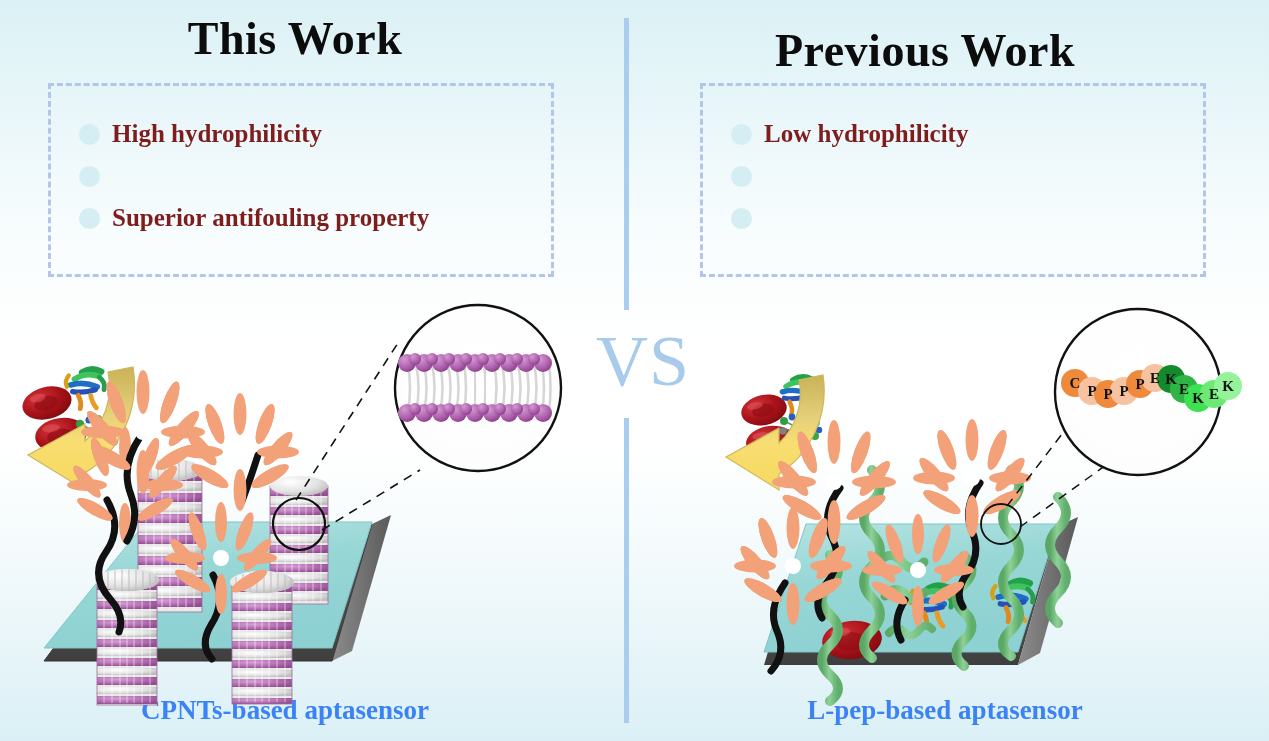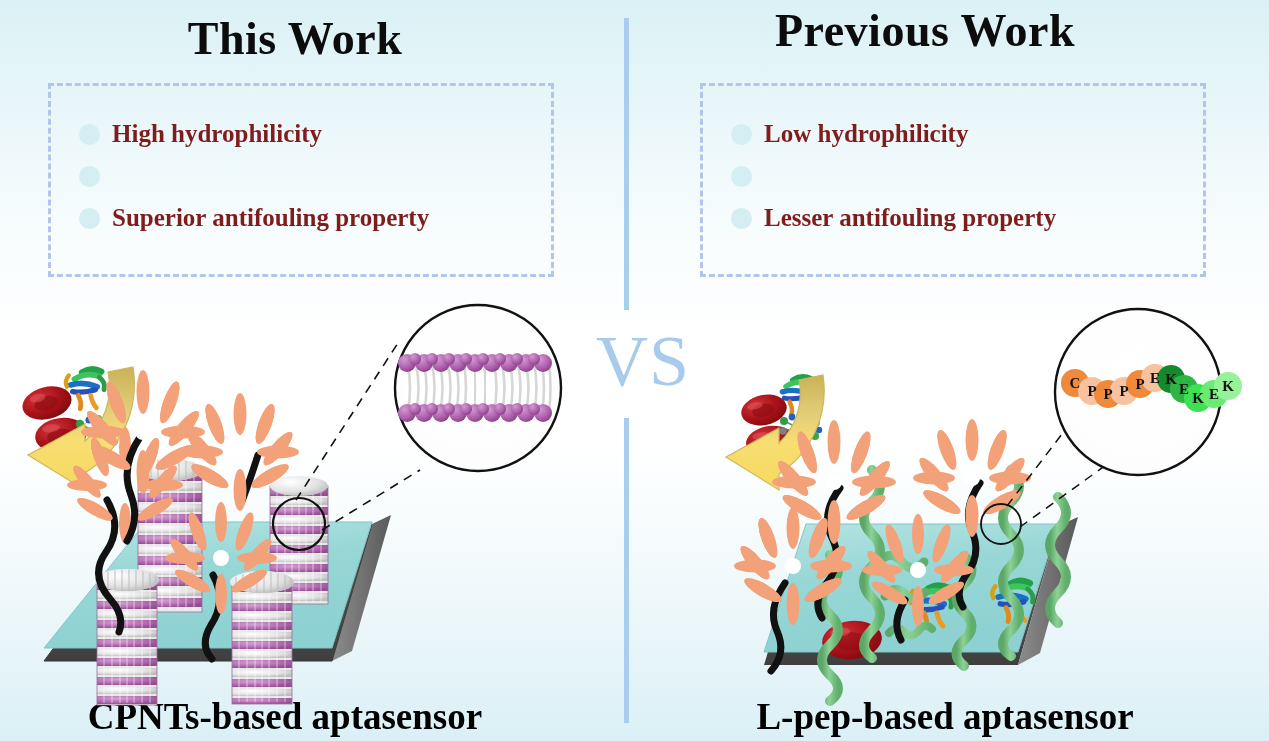--- a/index.html
+++ b/index.html
@@ -24,42 +24,42 @@
     font-family:"Liberation Serif",serif;font-size:72px;font-weight:400;
     color:#a8cbec;letter-spacing:1px;line-height:1;
   }
 
   
   .panel-title{
     position:absolute;text-align:center;font-weight:bold;
     font-size:46px;color:#0c0c0c;letter-spacing:.5px;
   }
   #title-left{left:100px;top:12px;width:390px;}
-  #title-right{left:730px;top:4px;width:390px;}
+  #title-right{left:730px;top:24px;width:390px;}
 
   
   .bullet-box{
     position:absolute;border:3px dashed #b2c6ec;background:transparent;
   }
   #box-left{left:48px;top:83px;width:500px;height:188px;}
   #box-right{left:700px;top:83px;width:500px;height:188px;}
   .bullet-list{position:absolute;left:28px;top:30px;}
   .bullet-row{display:flex;align-items:center;margin-bottom:6px;height:36px;}
   .bullet-dot{
     width:21px;height:21px;border-radius:50%;background:#d5eef3;
     margin-right:12px;flex:0 0 auto;
   }
   .bullet-text{
     font-size:25px;font-weight:bold;color:#7f1d1d;white-space:nowrap;
     font-family:"Liberation Serif",serif;
   }
 
   
   .caption{
-    position:absolute;text-align:center;font-weight:bold;font-size:37px;color:#000000;
+    position:absolute;text-align:center;font-weight:bold;font-size:27px;color:#3b82f6;
   }
   #cap-left{left:55px;top:695px;width:460px;}
   #cap-right{left:715px;top:695px;width:460px;}
 
   
   svg.scene{position:absolute;left:0;top:0;width:1269px;height:741px;pointer-events:none;}
 </style>
 </head>
 <body>
 
@@ -92,21 +92,20 @@
     <div class="bullet-list">
       <div class="bullet-row">
         <span class="bullet-dot"></span>
         <span class="bullet-text">Low hydrophilicity</span>
       </div>
       <div class="bullet-row">
         <span class="bullet-dot"></span>
       </div>
       <div class="bullet-row">
         <span class="bullet-dot"></span>
-        <span class="bullet-text">Lesser antifouling property</span>
       </div>
     </div>
   </div>
 
   <div class="caption" id="cap-left">CPNTs-based aptasensor</div>
   <div class="caption" id="cap-right">L-pep-based aptasensor</div>
 
   <svg class="scene" viewBox="0 0 1269 741">
     <defs>
       <linearGradient id="slabTop" x1="0" y1="0" x2="0.3" y2="1">

